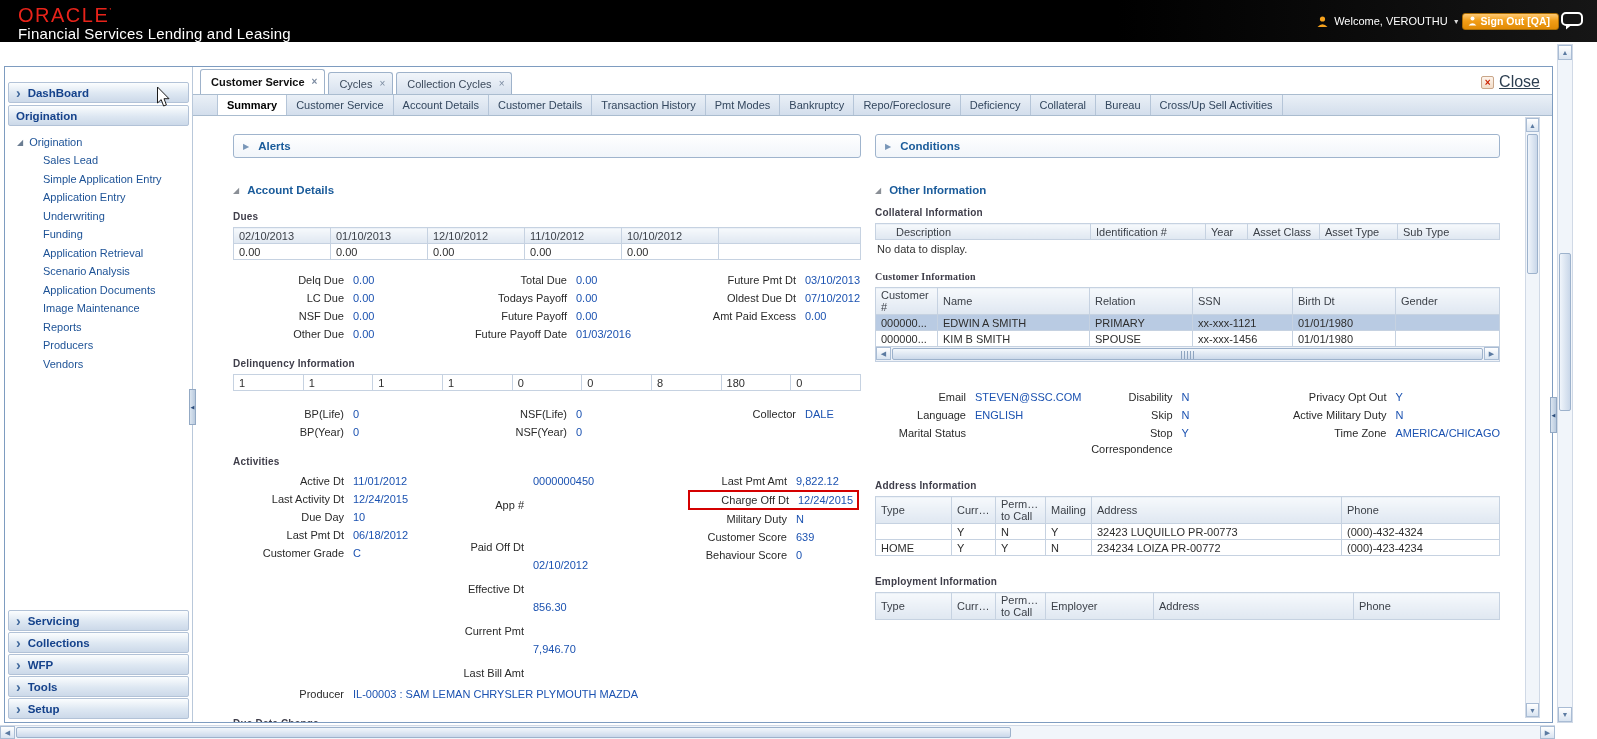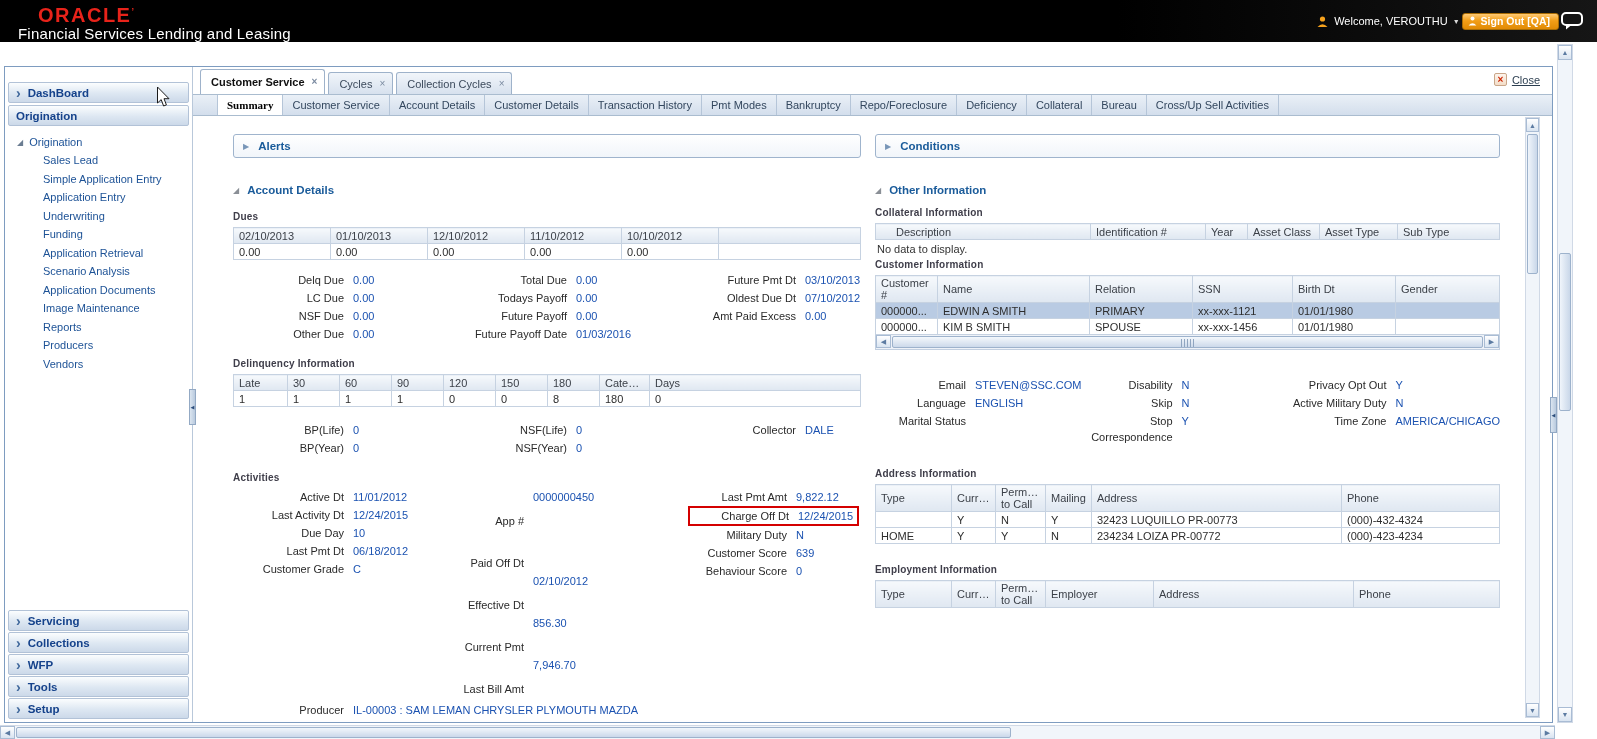--- a/index.html
+++ b/index.html
@@ -3,21 +3,21 @@
 <meta charset="utf-8">
 <style>
   * { margin:0; padding:0; box-sizing:border-box; }
   html,body { width:1597px; height:739px; overflow:hidden; }
   body { font-family:"Liberation Sans","DejaVu Sans",sans-serif; font-size:11px; color:#2f2f2f; background:#fff; }
   .screen { position:relative; width:1597px; height:739px; overflow:hidden; }
 
   
   .app-header { position:absolute; left:0; top:0; width:100%; height:42px; background:linear-gradient(90deg,#000 70%,#161616); display:flex; justify-content:space-between; align-items:center; padding:0 14px 0 18px; z-index:30; }
   .brand { display:flex; flex-direction:column; justify-content:center; }
-  .logo { color:#e8231a; font-weight:bold; font-size:20px; letter-spacing:1.5px; line-height:22px;margin-left:20px; }
+  .logo { color:#e8231a; font-weight:normal; font-size:20px; letter-spacing:1.5px; line-height:22px; }
   .logo .reg { font-size:9px; vertical-align:super; letter-spacing:0; }
   .app-name { color:#fff; font-size:15px; line-height:16px; letter-spacing:.2px; }
   .header-right { display:flex; align-items:center; gap:2px; }
   .welcome-wrap { display:flex; align-items:center; gap:5px; color:#fff; font-size:11px; cursor:pointer; }
   .welcome-caret { font-size:7px; color:#d8d8d8; }
   .signout-btn { display:flex; align-items:center; gap:4px; background:linear-gradient(#ffca74,#f29e17 45%,#e18b05); border:1px solid #a96c04; border-radius:3px; color:#fff; font-size:10.5px; font-weight:bold; padding:1px 8px 2px 5px; height:17px; cursor:pointer; font-family:inherit; }
   .chat-icon { display:inline-flex; cursor:pointer; }
 
   
   .sb-btn { background:linear-gradient(#ffffff,#d9e4f1); border:1px solid #a9bcd4; color:#5c7ba2; font-size:7px; text-align:center; cursor:pointer; }
@@ -48,26 +48,26 @@
   .splitter-tab.right-edge { right:-5px; }
 
   
   .main { flex:1; display:flex; flex-direction:column; position:relative; background:#fff; min-width:0; }
   .wtabs { height:27px; flex:0 0 27px; display:flex; align-items:flex-end; padding-left:7px; position:relative; background:#fff; }
   .wtab { display:flex; align-items:center; gap:7px; height:22px; padding:0 7px 0 10px; border:1px solid #9eb2ca; border-bottom:none; border-radius:3px 3px 0 0; background:linear-gradient(#f1f5fa,#d7e1ee); margin-right:3px; color:#3c4a5c; cursor:pointer; white-space:nowrap; }
   .wtab.active { background:#fff; font-weight:bold; color:#101010; height:25px; position:relative; z-index:2; }
   .wtab-x { font-size:10px; color:#7a8aa0; cursor:pointer; line-height:10px; }
   .close-box { position:absolute; right:12px; top:6px; display:flex; align-items:center; gap:5px; cursor:pointer; }
   .close-icon { display:inline-block; width:13px; height:13px; background:linear-gradient(#fdf4ec,#f3ddc8); border:1px solid #c9a689; color:#cc2200; font-size:10px; font-weight:bold; line-height:11px; text-align:center; border-radius:2px; }
-  .close-label { color:#2c3e50; text-decoration:underline; font-size:11px; }
+  .close-label { color:#2c3e50; text-decoration:underline; font-size:16px; }
 
   .subtabs { height:22px; flex:0 0 22px; background:linear-gradient(#eaf0f7,#d3deec); border-top:1px solid #aabccf; border-bottom:1px solid #aabccf; display:flex; align-items:stretch; padding-left:24px; overflow:hidden; }
   .subtab { display:flex; align-items:center; padding:0 9px; border-right:1px solid #b5c5d8; color:#33475e; cursor:pointer; white-space:nowrap; }
   .subtab:first-child { border-left:1px solid #b5c5d8; }
-  .subtab.active { background:#fff; font-weight:bold; color:#000;font-family:Liberation Serif, serif; }
+  .subtab.active { background:#fff; font-weight:bold; color:#000; }
 
   .content { flex:1 1 auto; overflow:hidden; display:flex; gap:14px; padding:8px 52px 0 40px; position:relative; }
   .col-left { flex:0 0 628px; width:628px; }
   .col-right { flex:1 1 auto; min-width:0; }
 
   .content-vscroll { position:absolute; top:50px; right:12px; bottom:4px; width:15px; background:#f1f5fa; border:1px solid #d0d9e6; z-index:6; }
   .content-vscroll .sb-btn { width:100%; height:14px; line-height:13px; }
   .content-vscroll .sb-btn.down { position:absolute; bottom:0; left:0; }
   .content-vscroll .v-thumb { position:absolute; left:1px; right:1px; top:16px; height:140px; background:linear-gradient(90deg,#f0f5fb,#c9d7e9); border:1px solid #9db2cc; border-radius:2px; cursor:grab; }
 
@@ -394,31 +394,20 @@
                 <div class="frow">
                   <span class="flabel">Amt Paid Excess</span>
                   <span class="fvalue">0.00</span>
                 </div>
             </div>
           </div>
 
           <h3 class="sec">Delinquency Information</h3>
           <div class="t dq">
             <div class="tr">
-              <div class="th dq-late">Late</div>
-              <div class="th dq-n">30</div>
-              <div class="th dq-n">60</div>
-              <div class="th dq-n">90</div>
-              <div class="th dq-n">120</div>
-              <div class="th dq-n">150</div>
-              <div class="th dq-n">180</div>
-              <div class="th dq-cat">Category</div>
-              <div class="th">Days</div>
-            </div>
-            <div class="tr">
               <div class="td">1</div>
               <div class="td">1</div>
               <div class="td">1</div>
               <div class="td">1</div>
               <div class="td">0</div>
               <div class="td">0</div>
               <div class="td">8</div>
               <div class="td">180</div>
               <div class="td">0</div>
             </div>
@@ -566,21 +555,21 @@
               <div class="th cl-c1">Description</div>
               <div class="th cl-c2">Identification #</div>
               <div class="th cl-c3">Year</div>
               <div class="th cl-c4">Asset Class</div>
               <div class="th cl-c5">Asset Type</div>
               <div class="th">Sub Type</div>
             </div>
           </div>
           <div class="nodata">No data to display.</div>
 
-          <h3 class="sec" style="margin-top:4px;">Customer Information</h3>
+          <h3 class="sec" style="margin-top:16px;font-family:Liberation Serif, serif;">Customer Information</h3>
           <div class="t cu wrap">
             <div class="tr">
               <div class="th cu-c1">Customer #</div>
               <div class="th cu-c2">Name</div>
               <div class="th cu-c3">Relation</div>
               <div class="th cu-c4">SSN</div>
               <div class="th cu-c5">Birth Dt</div>
               <div class="th">Gender</div>
             </div>
             <div style="display:table-row-group;">

